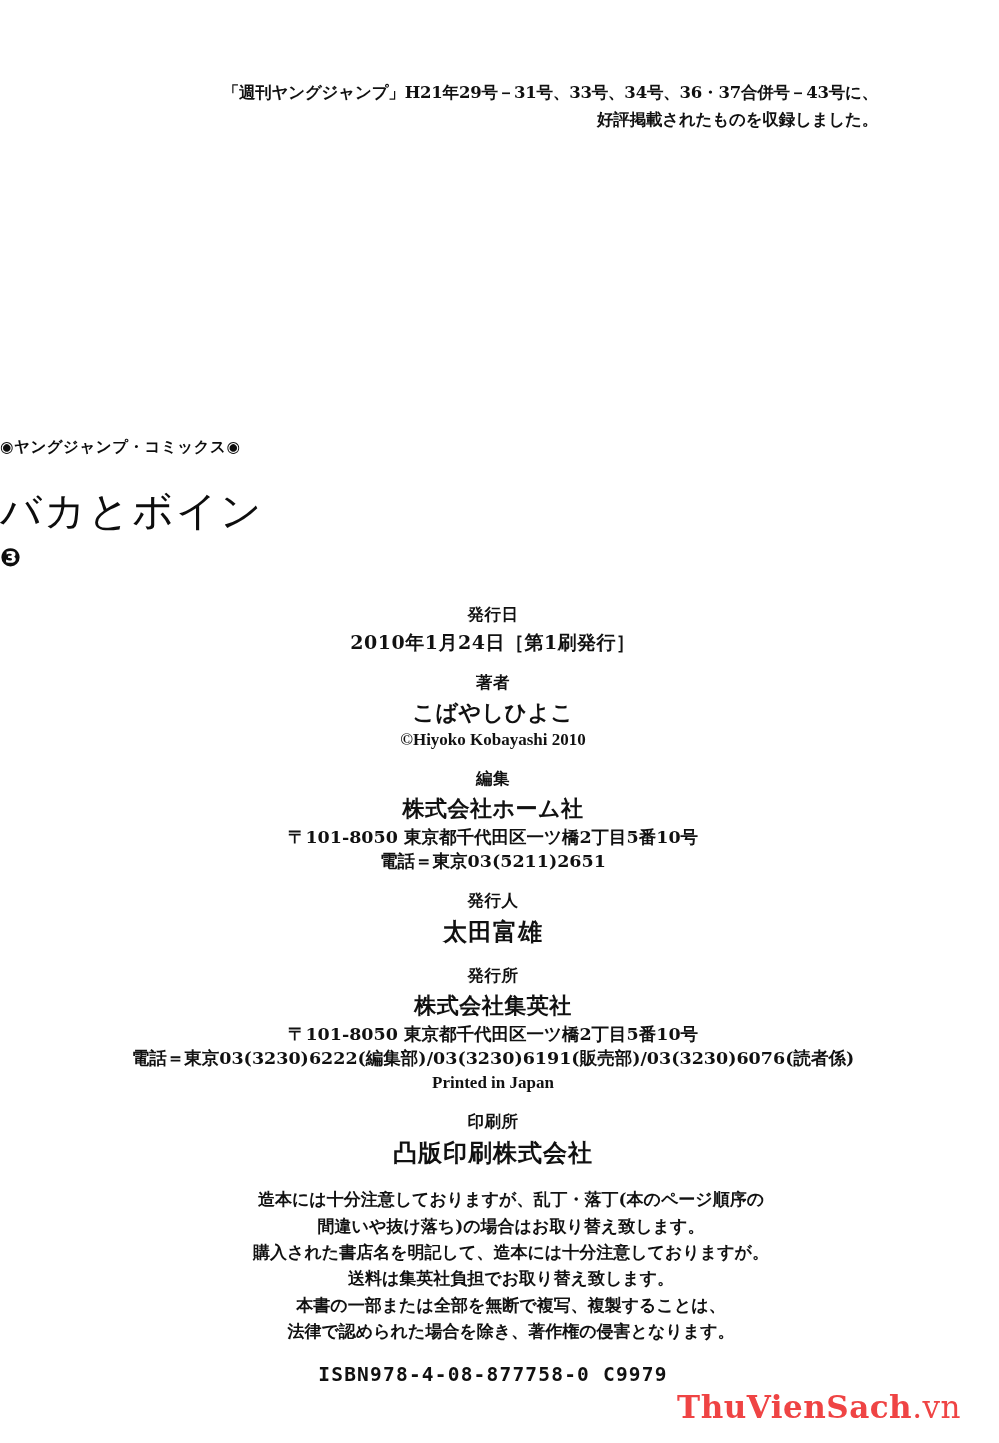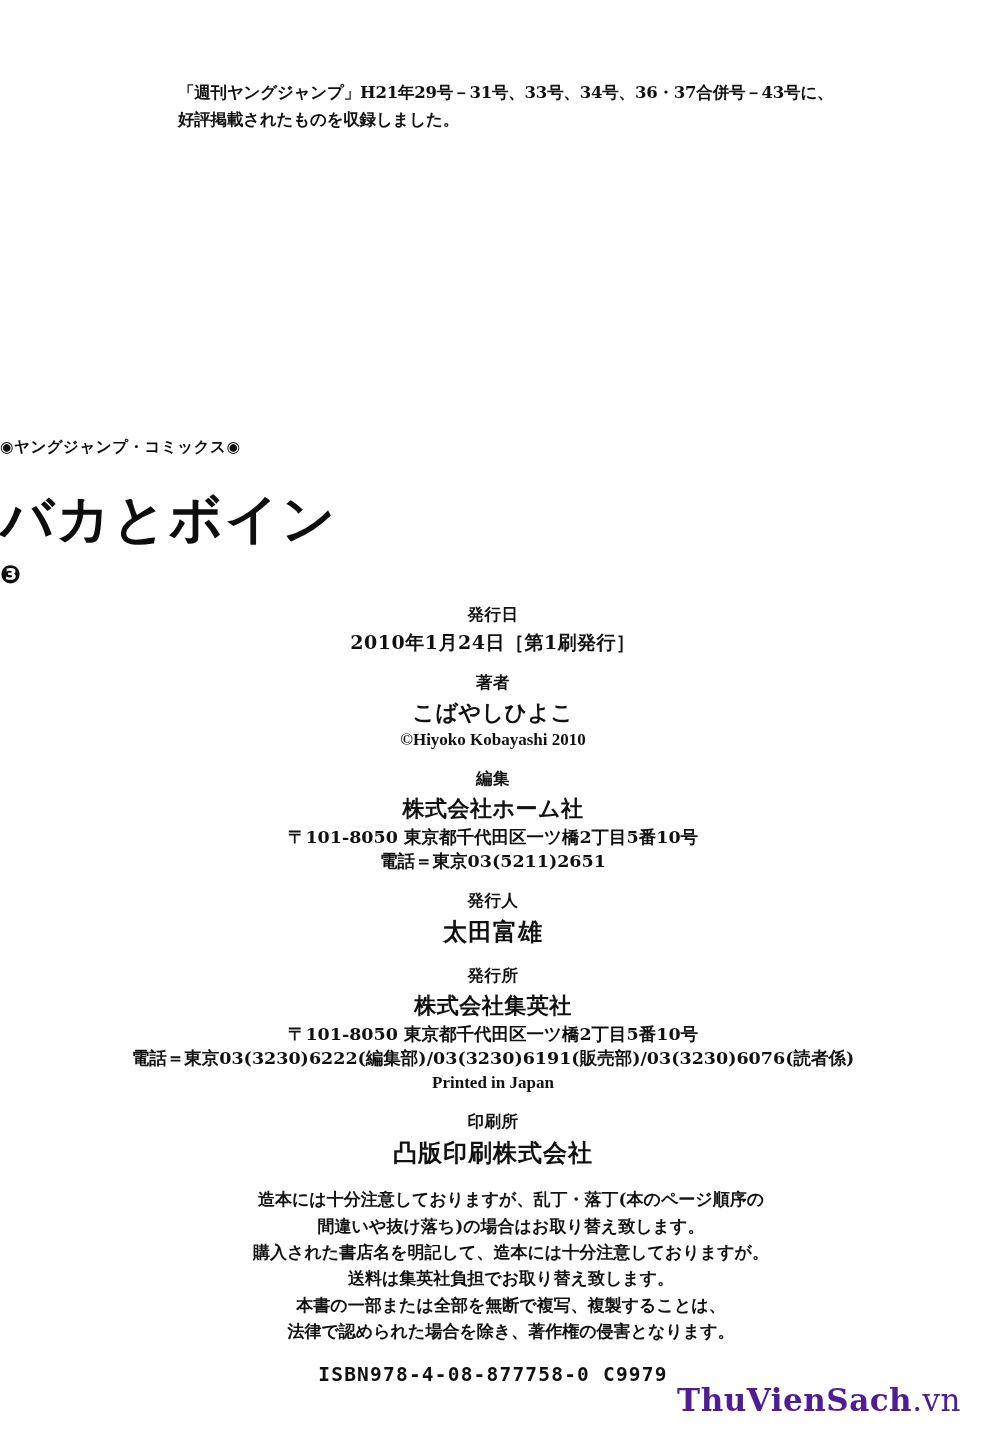--- a/index.html
+++ b/index.html
@@ -26,20 +26,21 @@
     position: absolute;
     left: 178px;
     top: 80px;
     width: 700px;
     font-size: 16.5px;
     line-height: 1.62;
     letter-spacing: -0.2px;
     font-weight: 700;
     color: #111;
     font-family: "DejaVu Serif", "Liberation Serif", serif;
+    text-align: right;
   }
   .serial-note div {
     white-space: nowrap;
   }
 
   
   .imprint {
     position: absolute;
     left: 0;
     top: 437px;
@@ -48,22 +49,22 @@
   }
   .series-mark {
     font-size: 15.5px;
     font-weight: 700;
     letter-spacing: 0.5px;
     font-family: "DejaVu Sans", "Liberation Sans", sans-serif;
     color: #0d0d0d;
   }
   .book-title {
     margin-top: 26px;
-    font-size: 53px;
-    font-weight: 700;
+    font-size: 41px;
+    font-weight: 400;
     letter-spacing: 2px;
     font-family: "DejaVu Sans", "Liberation Sans", sans-serif;
     color: #0d0d0d;
   }
   .vol-badge {
     margin-top: 6px;
     font-size: 25px;
     font-weight: 700;
     font-family: "DejaVu Sans", "Liberation Sans", sans-serif;
     line-height: 1;
@@ -132,23 +133,23 @@
     margin-top: 18px;
     font-size: 19.5px;
     font-weight: 700;
     letter-spacing: 1.2px;
     font-family: "DejaVu Sans Mono", "Liberation Mono", monospace;
   }
 
   .watermark {
     position: absolute;
     right: 38px;
-    bottom: 25px;
+    bottom: 18px;
     font-size: 31px;
-    color: #4c1d95;
+    color: #ef4444;
     font-family: "DejaVu Serif", "Liberation Serif", serif;
     letter-spacing: 0.5px;
     white-space: nowrap;
   }
   .watermark .wm-b { font-weight: 700; }
 </style>
 </head>
 <body>
 
 <div class="page">

